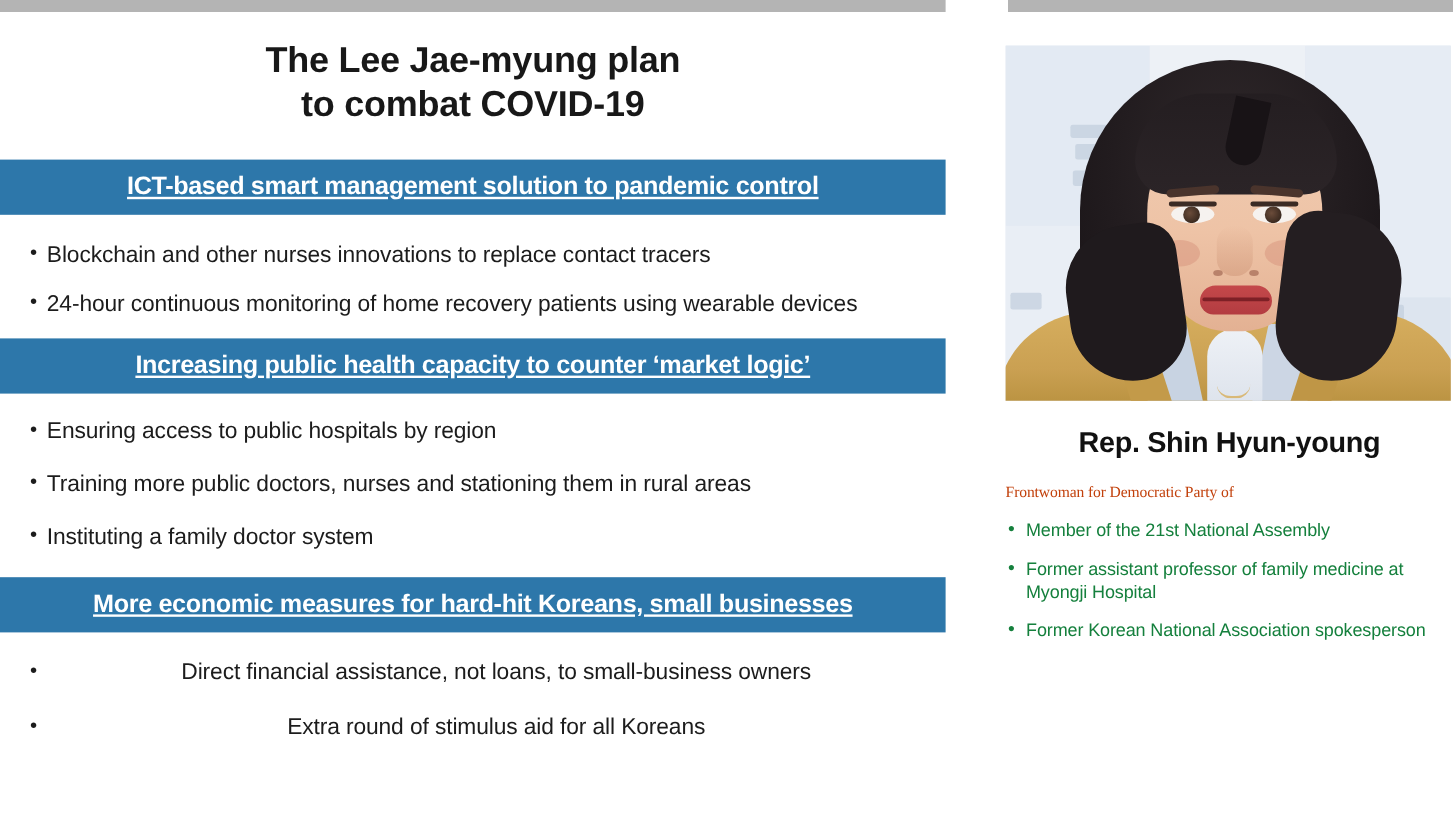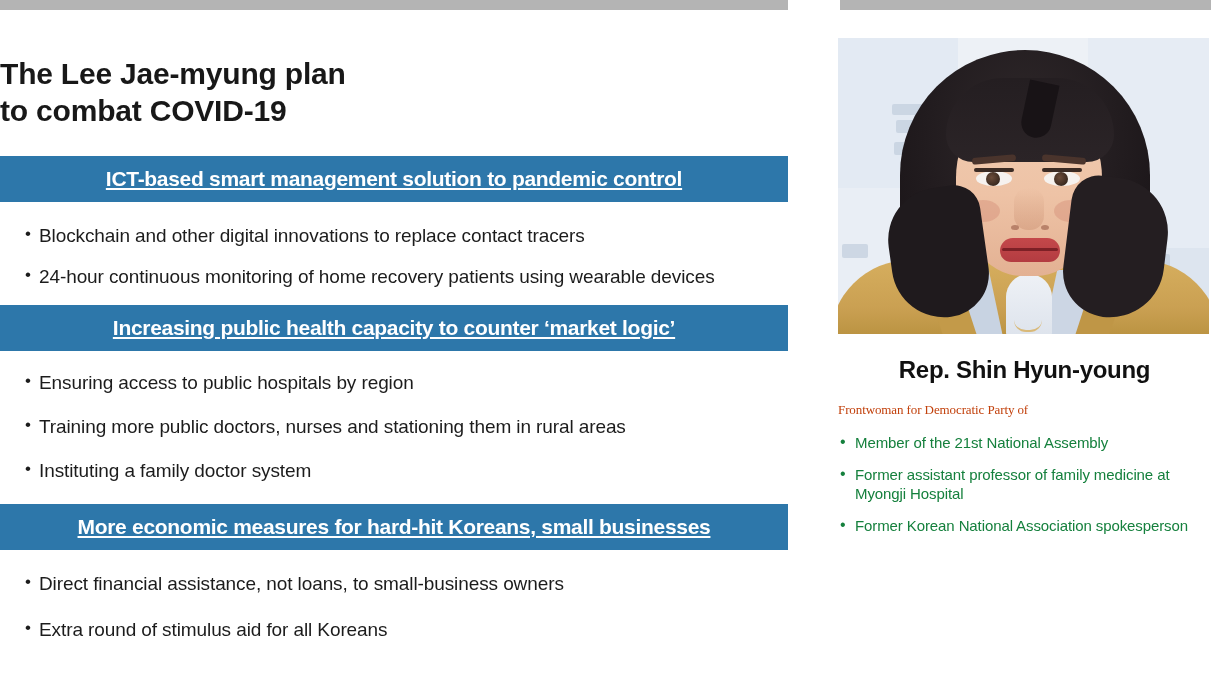--- a/index.html
+++ b/index.html
@@ -29,27 +29,27 @@
   
   #left-column {
     position: absolute;
     left: 0;
     top: 10px;
     width: 788px;
     height: 672px;
   }
 
   #headline {
-    text-align: left;
+    text-align: center;
     font-size: 30px;
     font-weight: bold;
     line-height: 1.22;
     letter-spacing: -0.2px;
     color: #181818;
-    padding-top: 46px;
+    padding-top: 23px;
   }
   #headline .hl-line { display: block; }
 
   .section { width: 788px; }
 
   .section-bar {
     height: 46px;
     background: #2d77aa;
     color: #ffffff;
     font-size: 21px;
@@ -82,21 +82,21 @@
     top: -1px;
     font-size: 17px;
     color: #1c1c1c;
   }
 
   .list-pad-1 { padding: 22px 0 0 19px; }
   .list-pad-1 li { margin-bottom: 16px; }
   .list-pad-2 { padding: 20px 0 0 19px; }
   .list-pad-2 li { margin-bottom: 20px; }
   .list-pad-3 { padding: 22px 0 0 19px; }
-  .list-pad-3 li { margin-bottom: 22px; }
+  .list-pad-3 li { margin-bottom: 22px; text-align: center; }
 
   #sec-1-bar { margin-top: 27px; }
   #sec-2-bar { margin-top: 6px; }
   #sec-3-bar { margin-top: 4px; }
 
   
   #right-column {
     position: absolute;
     left: 838px;
     top: 38px;
@@ -394,21 +394,21 @@
 <div id="left-column">
 
   <div id="headline">
     <span class="hl-line">The Lee Jae-myung plan</span>
     <span class="hl-line">to combat COVID-19</span>
   </div>
 
   <div class="section">
     <div class="section-bar" id="sec-1-bar">ICT-based smart management solution to pandemic control</div>
     <ul class="bullet-list list-pad-1">
-      <li>Blockchain and other digital innovations to replace contact tracers</li>
+      <li>Blockchain and other nurses innovations to replace contact tracers</li>
       <li>24-hour continuous monitoring of home recovery patients using wearable devices</li>
     </ul>
   </div>
 
   <div class="section">
     <div class="section-bar" id="sec-2-bar">Increasing public health capacity to counter ‘market logic’</div>
     <ul class="bullet-list list-pad-2">
       <li>Ensuring access to public hospitals by region</li>
       <li>Training more public doctors, nurses and stationing them in rural areas</li>
       <li>Instituting a family doctor system</li>

